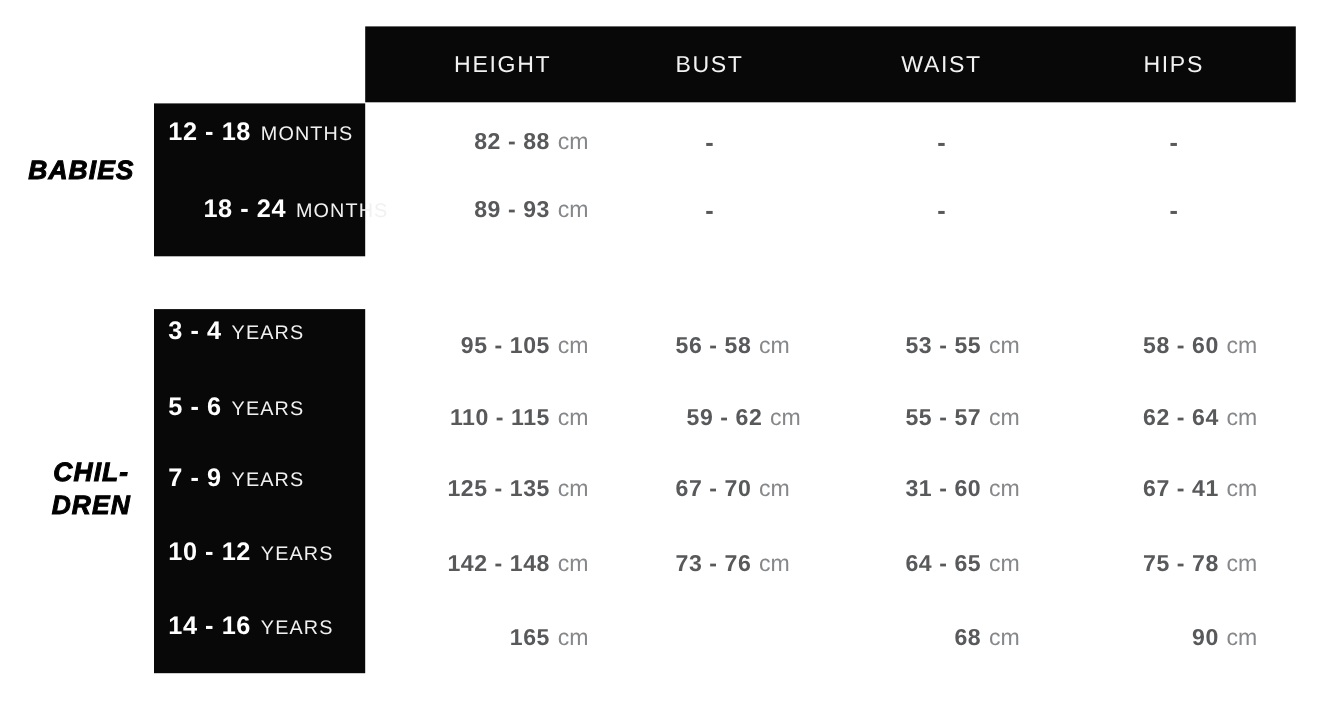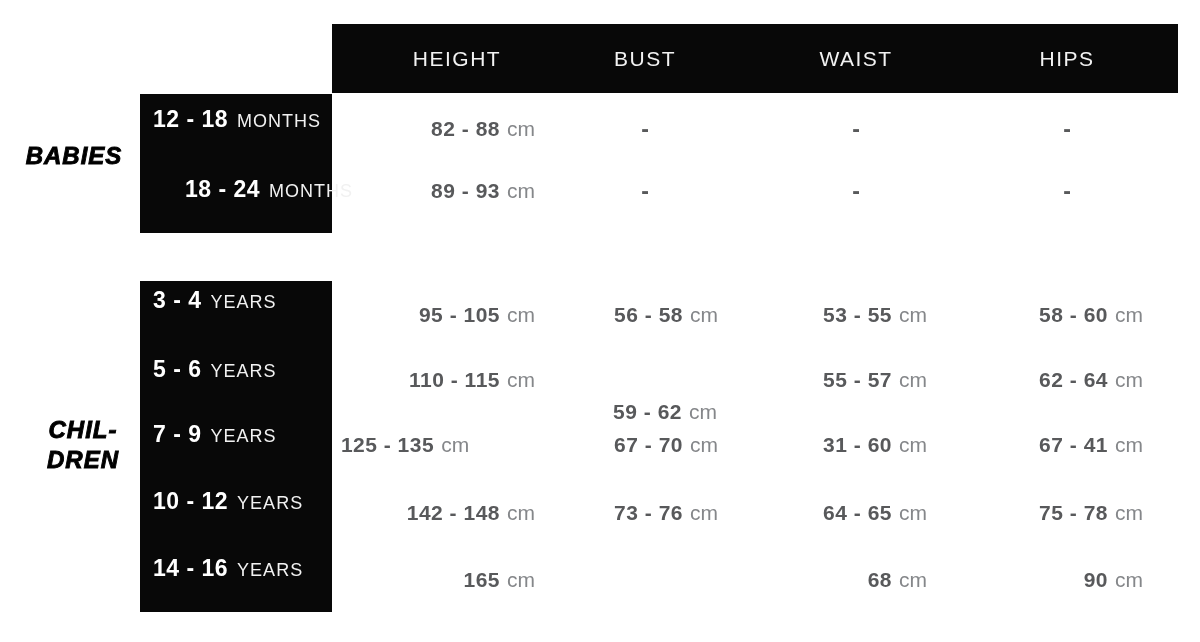--- a/index.html
+++ b/index.html
@@ -71,25 +71,25 @@
     <div class="dash-cell" style="left: 645px; top: 176px;">-</div>
     <div class="dash-cell" style="left: 856px; top: 176px;">-</div>
     <div class="dash-cell" style="left: 1067px; top: 176px;">-</div>
     <div class="row-label" style="top: 285px;"><span class="range">3 - 4</span><span class="period">YEARS</span></div>
     <div class="value-cell" style="left: 275px; top: 300px;"><span class="num">95 - 105</span><span class="unit">cm</span></div>
     <div class="value-cell" style="left: 458px; top: 300px;"><span class="num">56 - 58</span><span class="unit">cm</span></div>
     <div class="value-cell" style="left: 667px; top: 300px;"><span class="num">53 - 55</span><span class="unit">cm</span></div>
     <div class="value-cell" style="left: 883px; top: 300px;"><span class="num">58 - 60</span><span class="unit">cm</span></div>
     <div class="row-label" style="top: 354px;"><span class="range">5 - 6</span><span class="period">YEARS</span></div>
     <div class="value-cell" style="left: 275px; top: 365px;"><span class="num">110 - 115</span><span class="unit">cm</span></div>
-    <div class="value-cell" style="left: 457px; top: 365px; margin-top: 32px;"><span class="num">59 - 62</span><span class="unit">cm</span></div>
+    <div class="value-cell" style="left: 468px; top: 365px;"><span class="num">59 - 62</span><span class="unit">cm</span></div>
     <div class="value-cell" style="left: 667px; top: 365px;"><span class="num">55 - 57</span><span class="unit">cm</span></div>
     <div class="value-cell" style="left: 883px; top: 365px;"><span class="num">62 - 64</span><span class="unit">cm</span></div>
     <div class="row-label" style="top: 419px;"><span class="range">7 - 9</span><span class="period">YEARS</span></div>
-    <div class="value-cell" style="left: 275px; top: 430px; text-align: center;"><span class="num">125 - 135</span><span class="unit">cm</span></div>
+    <div class="value-cell" style="left: 275px; top: 430px;"><span class="num">125 - 135</span><span class="unit">cm</span></div>
     <div class="value-cell" style="left: 458px; top: 430px;"><span class="num">67 - 70</span><span class="unit">cm</span></div>
     <div class="value-cell" style="left: 667px; top: 430px;"><span class="num">31 - 60</span><span class="unit">cm</span></div>
     <div class="value-cell" style="left: 883px; top: 430px;"><span class="num">67 - 41</span><span class="unit">cm</span></div>
     <div class="row-label" style="top: 486px;"><span class="range">10 - 12</span><span class="period">YEARS</span></div>
     <div class="value-cell" style="left: 275px; top: 498px;"><span class="num">142 - 148</span><span class="unit">cm</span></div>
     <div class="value-cell" style="left: 458px; top: 498px;"><span class="num">73 - 76</span><span class="unit">cm</span></div>
     <div class="value-cell" style="left: 667px; top: 498px;"><span class="num">64 - 65</span><span class="unit">cm</span></div>
     <div class="value-cell" style="left: 883px; top: 498px;"><span class="num">75 - 78</span><span class="unit">cm</span></div>
     <div class="row-label" style="top: 553px;"><span class="range">14 - 16</span><span class="period">YEARS</span></div>
     <div class="value-cell" style="left: 275px; top: 565px;"><span class="num">165</span><span class="unit">cm</span></div>

